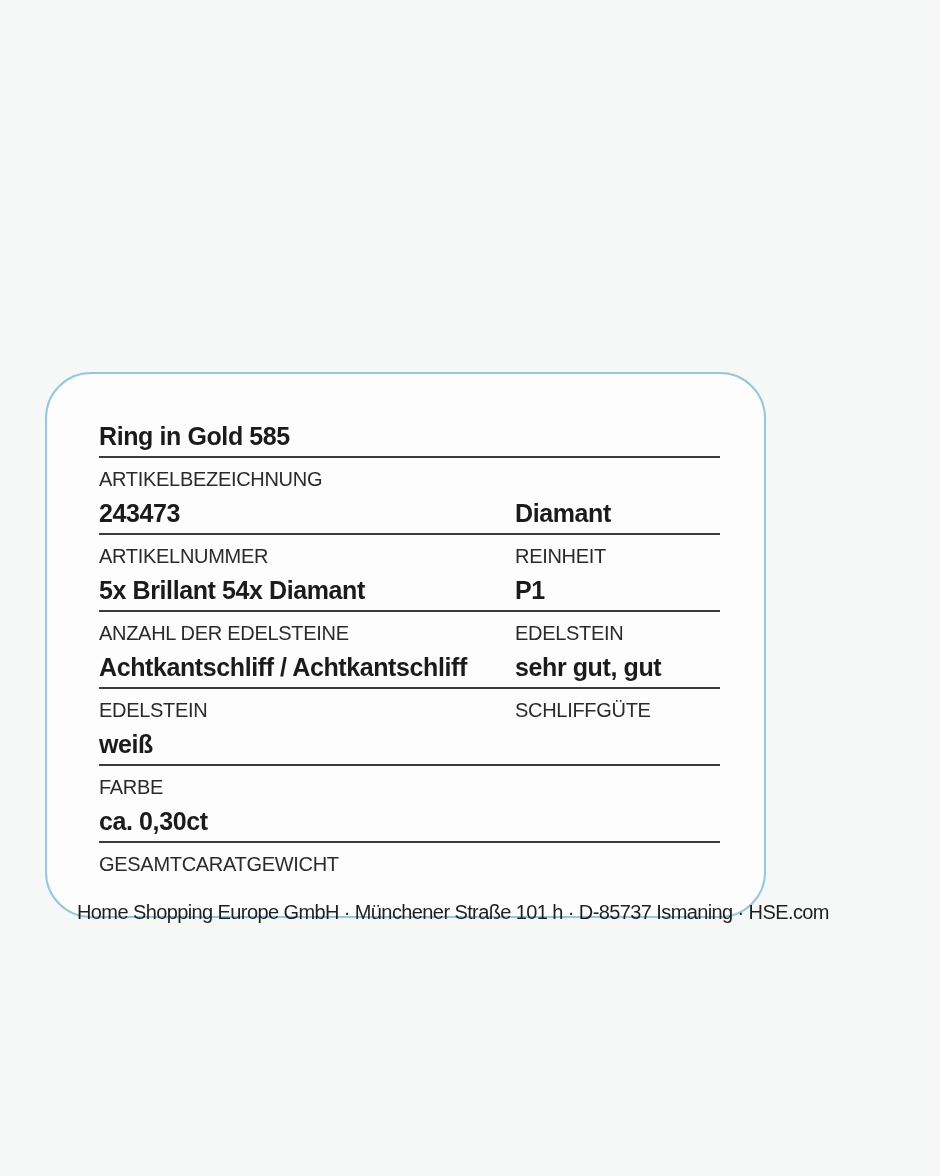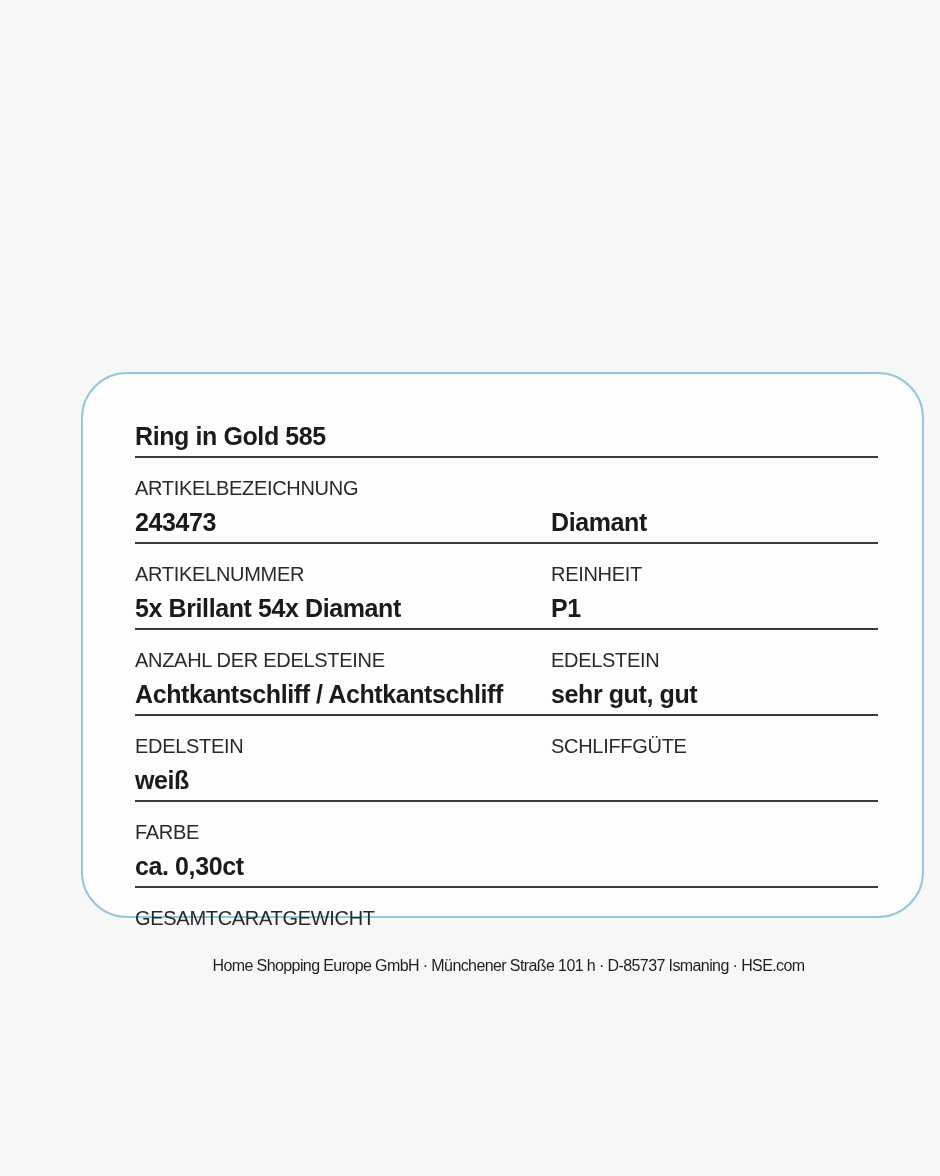--- a/index.html
+++ b/index.html
@@ -13,28 +13,27 @@
   }
   .stage {
     position: relative;
     width: 940px;
     height: 1176px;
   }
   .spec-card {
     position: absolute;
     left: 45px;
     top: 372px;
-    width: 843px;
+    width: 721px;
     height: 546px;
     box-sizing: border-box;
     background: #fdfdfd;
     border: 2px solid #96c8dd;
     border-radius: 46px;
     padding: 47px 44px 0 52px;
-    margin-left: 36px;
   }
   .spec-row { margin: 0; }
   .spec-row + .spec-row { margin-top: 7px; }
   .value-line {
     display: grid;
     grid-template-columns: 416px 1fr;
     align-items: end;
     padding-bottom: 5px;
     border-bottom: 2px solid #3b3b3b;
   }
@@ -42,34 +41,34 @@
     font-size: 25px;
     line-height: 30px;
     font-weight: bold;
     color: #1b1b1b;
     letter-spacing: -0.4px;
     white-space: nowrap;
   }
   .label-line {
     display: grid;
     grid-template-columns: 416px 1fr;
-    padding-top: 18px;
+    padding-top: 9px;
   }
   .label-cell {
     font-size: 20px;
     line-height: 24px;
     font-weight: normal;
     color: #2a2a2a;
     letter-spacing: -0.3px;
     white-space: nowrap;
   }
   .card-footer {
     margin: 23px -26px 0 -22px;
     text-align: center;
-    font-size: 16px;
+    font-size: 20px;
     line-height: 26px;
     color: #1f1f1f;
     letter-spacing: -0.6px;
     white-space: nowrap;
   }
 </style>
 </head>
 <body>
 
 <div class="stage">

